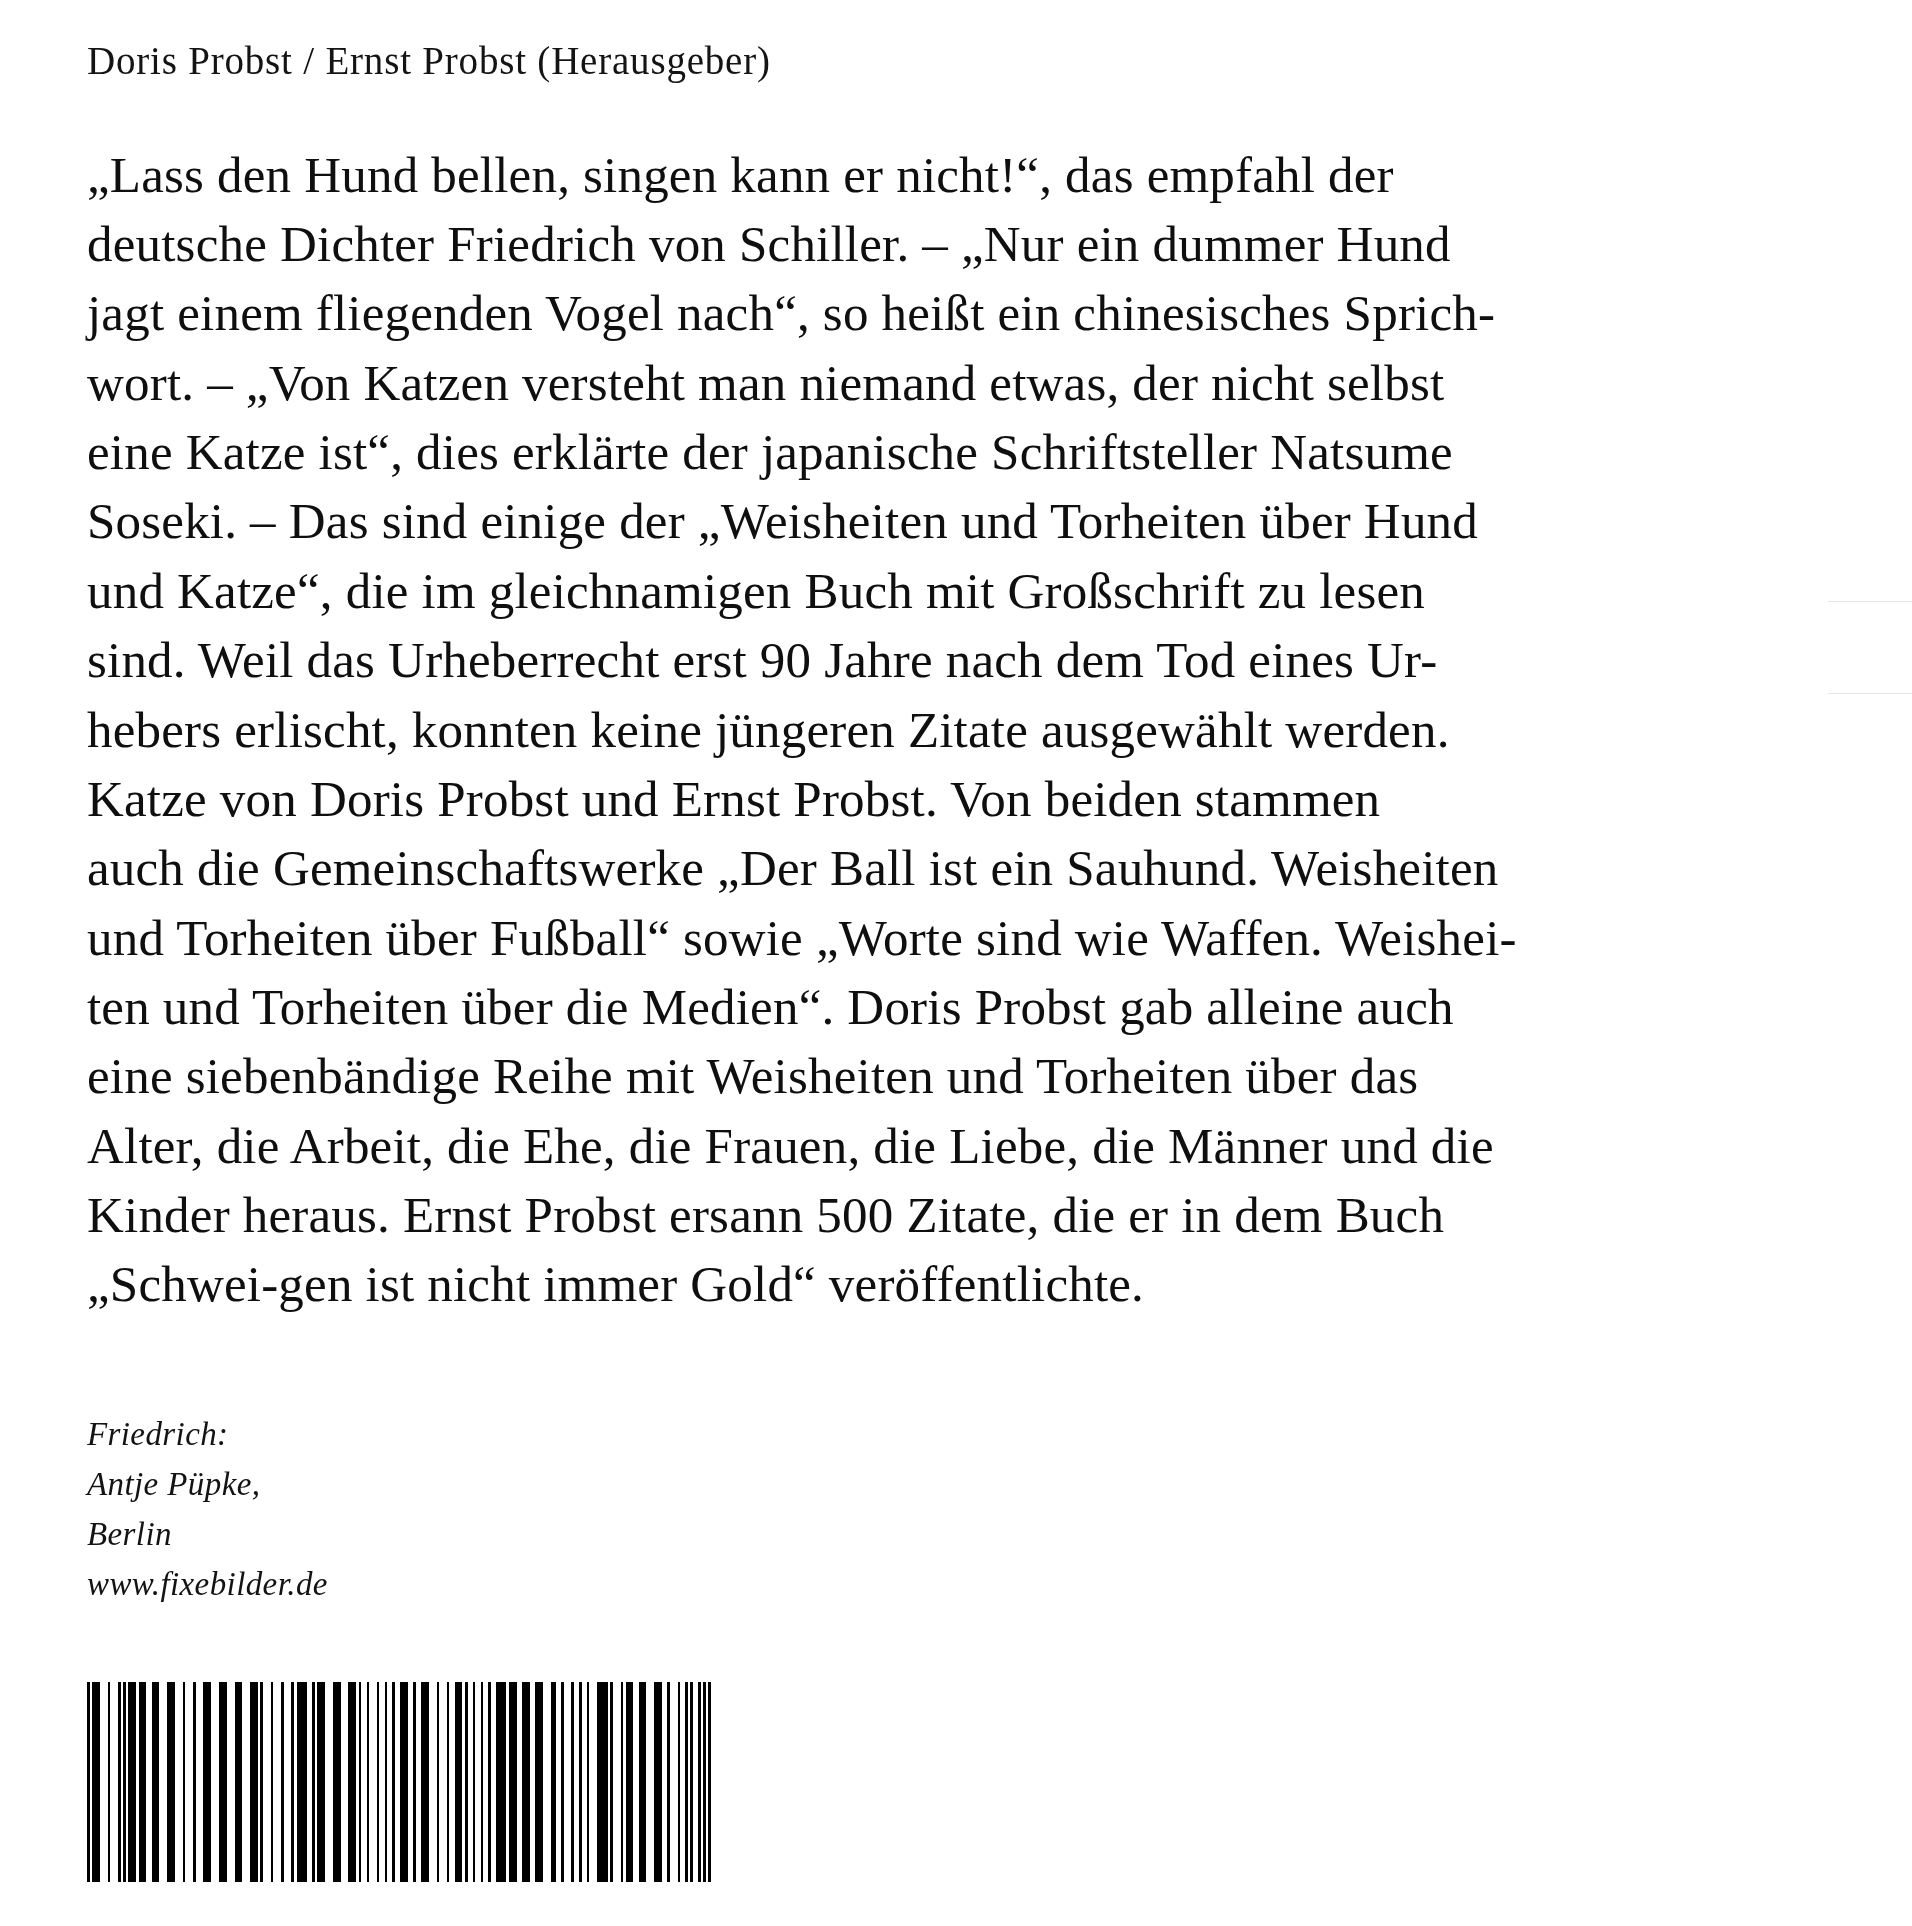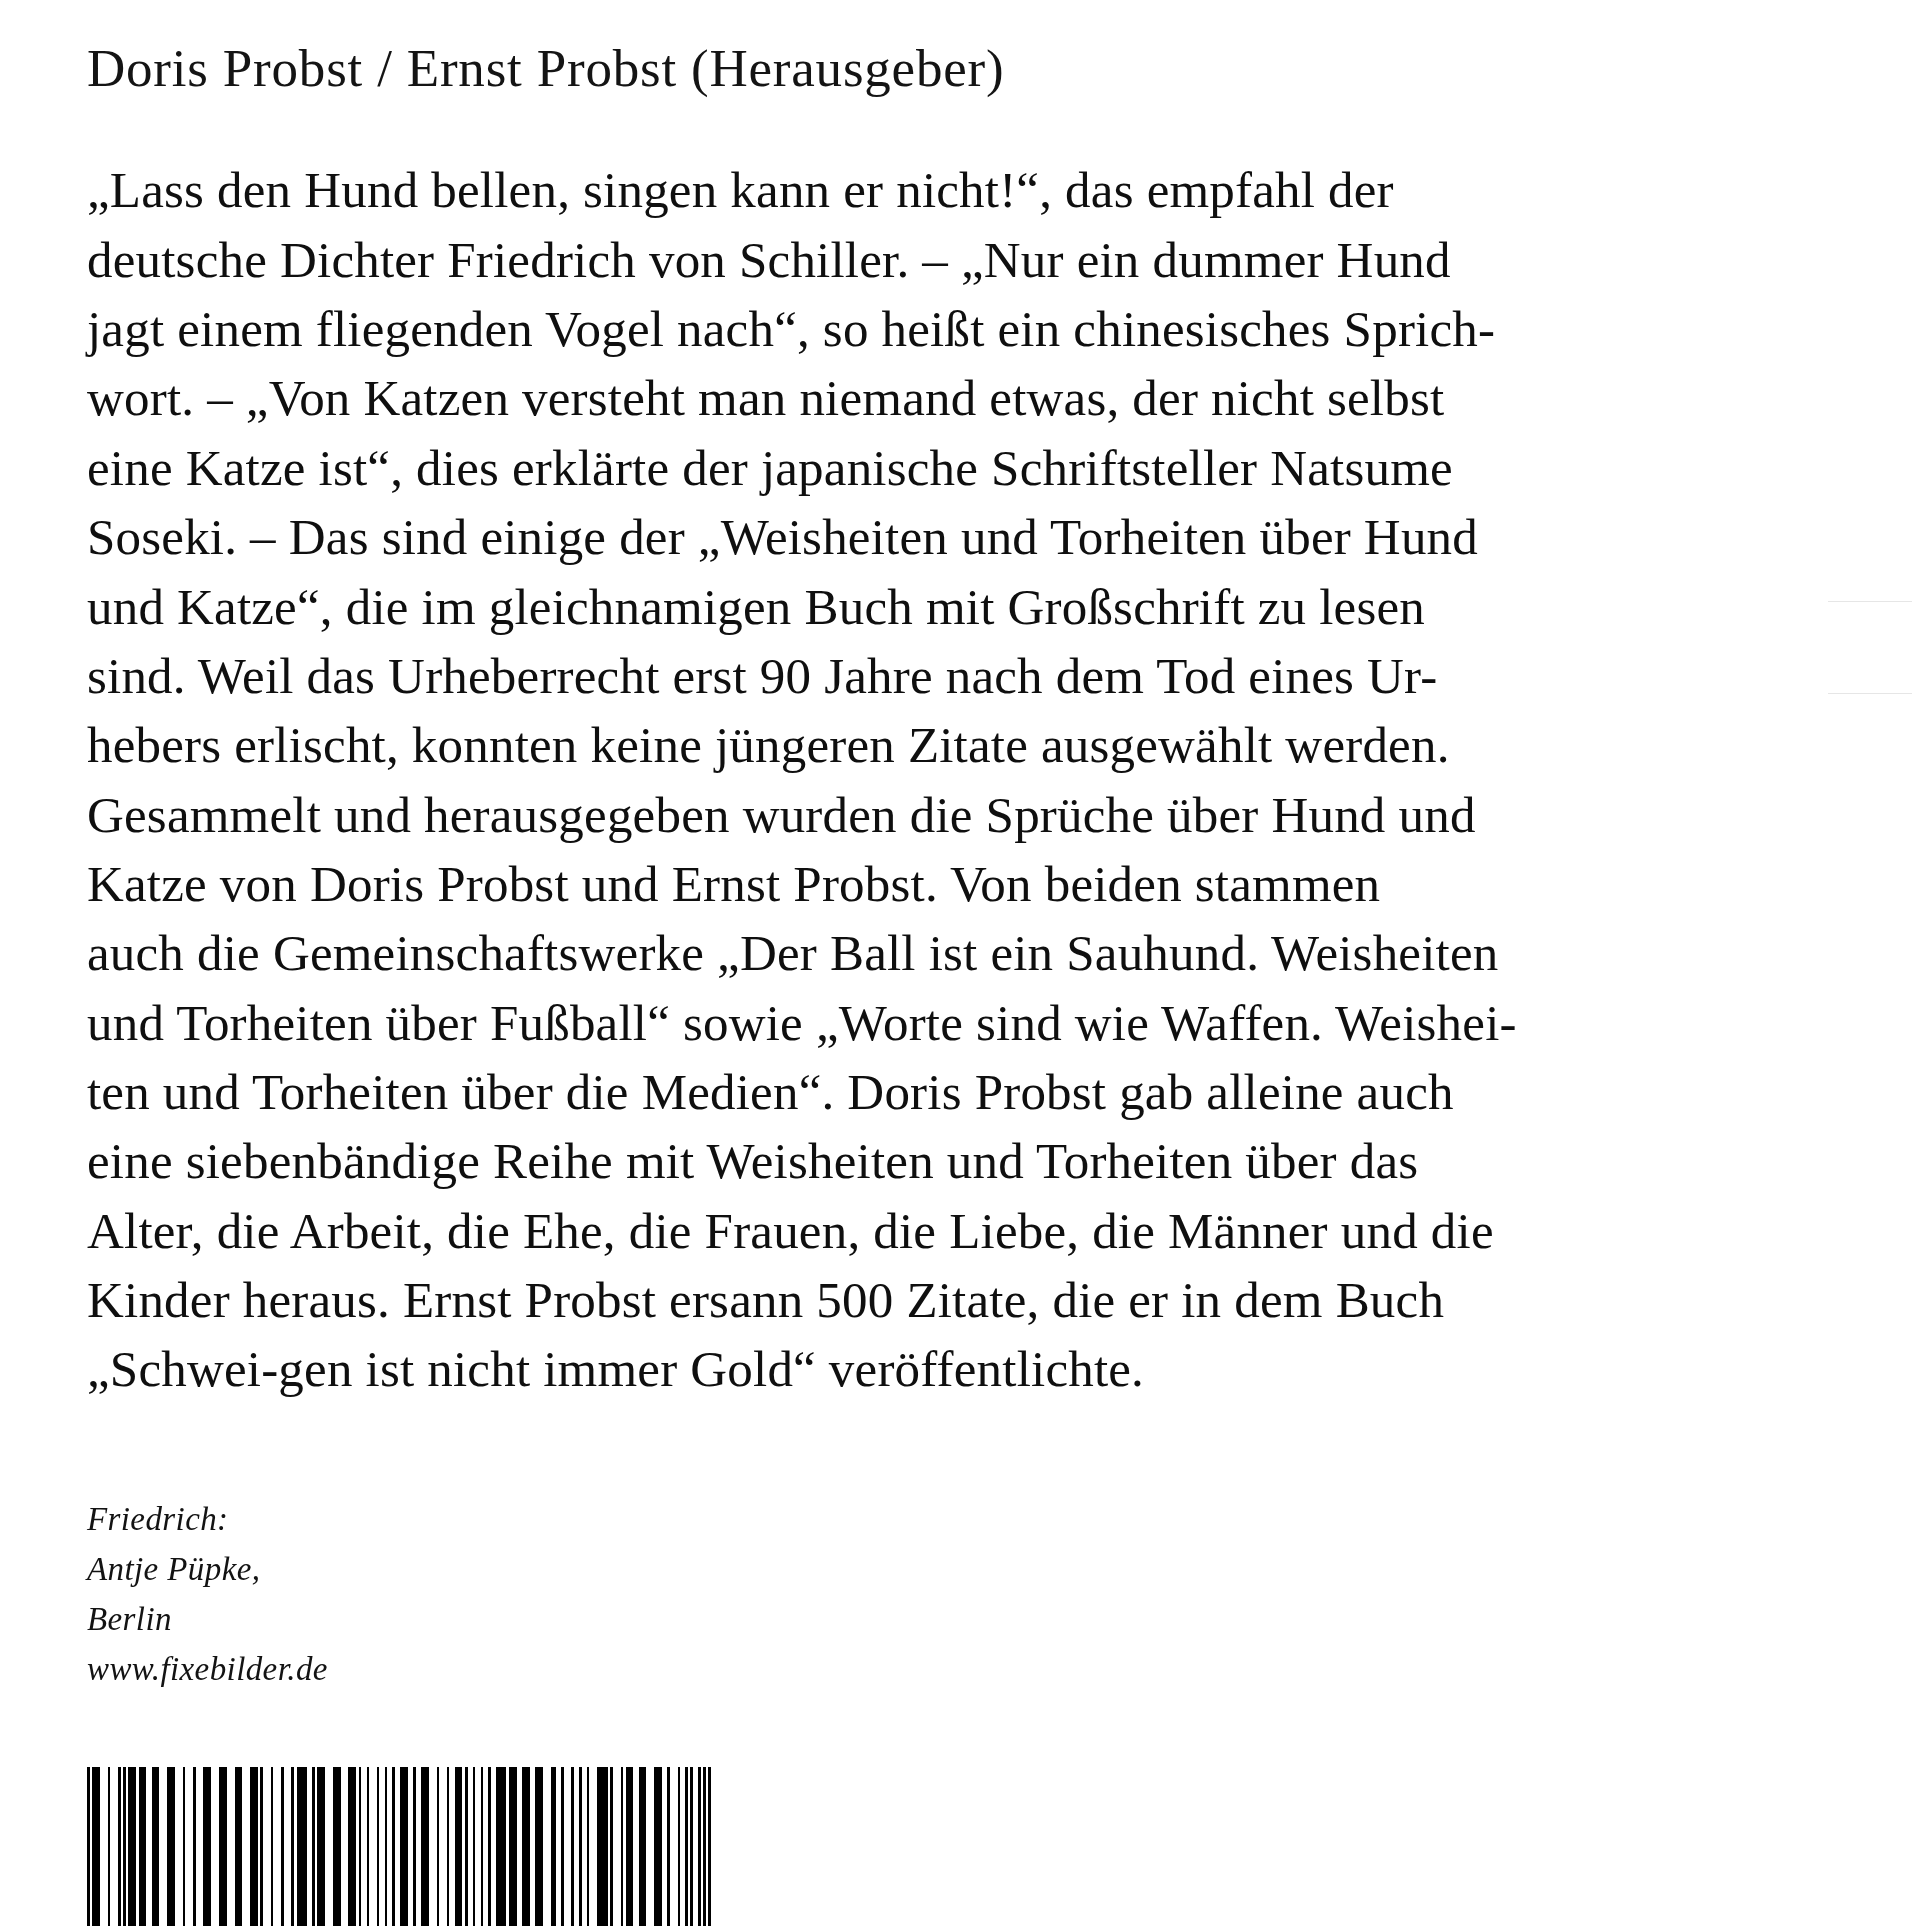--- a/index.html
+++ b/index.html
@@ -25,21 +25,21 @@
   .content {
     position: absolute;
     left: 87px;
     top: 0;
     width: 1741px;
   }
 
   
   .authors {
     font-family: "Liberation Serif", serif;
-    font-size: 53px;
+    font-size: 39px;
     line-height: 1.12;
     letter-spacing: 0.8px;
     color: #141414;
     margin-top: 39px;
     white-space: nowrap;
   }
   .booktitle {
     font-family: "Liberation Serif", serif;
     font-style: italic;
     font-size: 59px;
@@ -121,21 +121,20 @@
     <div class="blurb">
       <p>„Lass den Hund bellen, singen kann er nicht!“, das empfahl der</p>
       <p>deutsche Dichter Friedrich von Schiller. – „Nur ein dummer Hund</p>
       <p>jagt einem fliegenden Vogel nach“, so heißt ein chinesisches Sprich-</p>
       <p>wort. – „Von Katzen versteht man niemand etwas, der nicht selbst</p>
       <p>eine Katze ist“, dies erklärte der japanische Schriftsteller Natsume</p>
       <p>Soseki. – Das sind einige der „Weisheiten und Torheiten über Hund</p>
       <p>und Katze“, die im gleichnamigen Buch mit Großschrift zu lesen</p>
       <p>sind. Weil das Urheberrecht erst 90 Jahre nach dem Tod eines Ur-</p>
       <p>hebers erlischt, konnten keine jüngeren Zitate ausgewählt werden.</p>
-      <p>Gesammelt und herausgegeben wurden die Sprüche über Hund und</p>
       <p>Katze von Doris Probst und Ernst Probst. Von beiden stammen</p>
       <p>auch die Gemeinschaftswerke „Der Ball ist ein Sauhund. Weisheiten</p>
       <p>und Torheiten über Fußball“ sowie „Worte sind wie Waffen. Weishei-</p>
       <p>ten und Torheiten über die Medien“. Doris Probst gab alleine auch</p>
       <p>eine siebenbändige Reihe mit Weisheiten und Torheiten über das</p>
       <p>Alter, die Arbeit, die Ehe, die Frauen, die Liebe, die Männer und die</p>
       <p>Kinder heraus. Ernst Probst ersann 500 Zitate, die er in dem Buch</p>
       <p>„Schwei-gen ist nicht immer Gold“ veröffentlichte.</p>
     </div>
 

